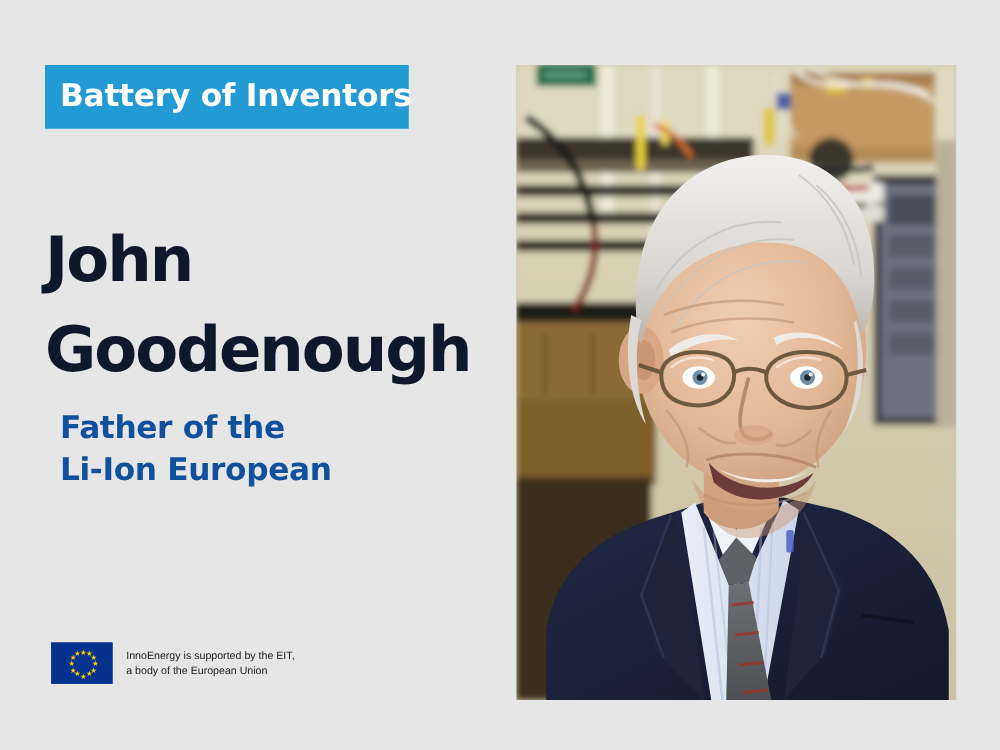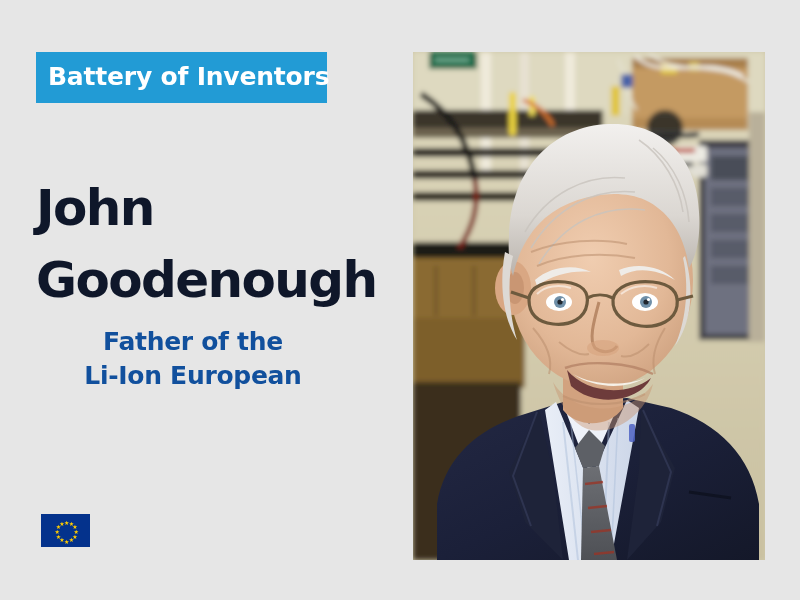--- a/index.html
+++ b/index.html
@@ -51,24 +51,23 @@
     color: #0f172a;
     font-size: 50px;
     font-weight: bold;
     line-height: 72px;
     letter-spacing: -1.6px;
     white-space: nowrap;
   }
 
   .person-role {
     position: absolute;
-    left: 28px;
+    left: 48px;
     top: 325px;
     width: 330px;
-    text-align: center;
   }
   .person-role .rline {
     display: block;
     color: #11509d;
     font-size: 25px;
     font-weight: bold;
     line-height: 34px;
     letter-spacing: -0.3px;
     white-space: nowrap;
   }
@@ -148,20 +147,24 @@
         <span class="star" style="left: 31.5px; top: 14px; color: rgb(255, 204, 0);">★</span>
         <span class="star" style="left: 30.2272px; top: 18.75px; color: rgb(255, 204, 0);">★</span>
         <span class="star" style="left: 26.75px; top: 22.2272px; color: rgb(255, 204, 0);">★</span>
         <span class="star" style="left: 22px; top: 23.5px; color: rgb(255, 204, 0);">★</span>
         <span class="star" style="left: 17.25px; top: 22.2272px; color: rgb(255, 204, 0);">★</span>
         <span class="star" style="left: 13.7728px; top: 18.75px; color: rgb(255, 204, 0);">★</span>
         <span class="star" style="left: 12.5px; top: 14px; color: rgb(255, 204, 0);">★</span>
         <span class="star" style="left: 13.7728px; top: 9.25px; color: rgb(255, 204, 0);">★</span>
         <span class="star" style="left: 17.25px; top: 5.77276px; color: rgb(255, 204, 0);">★</span>
       </div>
+    <div class="footer-text">
+      <span>InnoEnergy is supported by the EIT,</span>
+      <span>a body of the European Union</span>
+    </div>
   </div>
 
   <div class="photo">
     <svg width="352" height="508" viewBox="0 0 352 508" xmlns="http://www.w3.org/2000/svg">
       <defs>
         <linearGradient id="wall" x1="0" y1="0" x2="0" y2="1">
           <stop offset="0" stop-color="#ded8bd"></stop>
           <stop offset="1" stop-color="#c9c0a0"></stop>
         </linearGradient>
         <linearGradient id="suitg" x1="0" y1="0" x2="1" y2="1">

